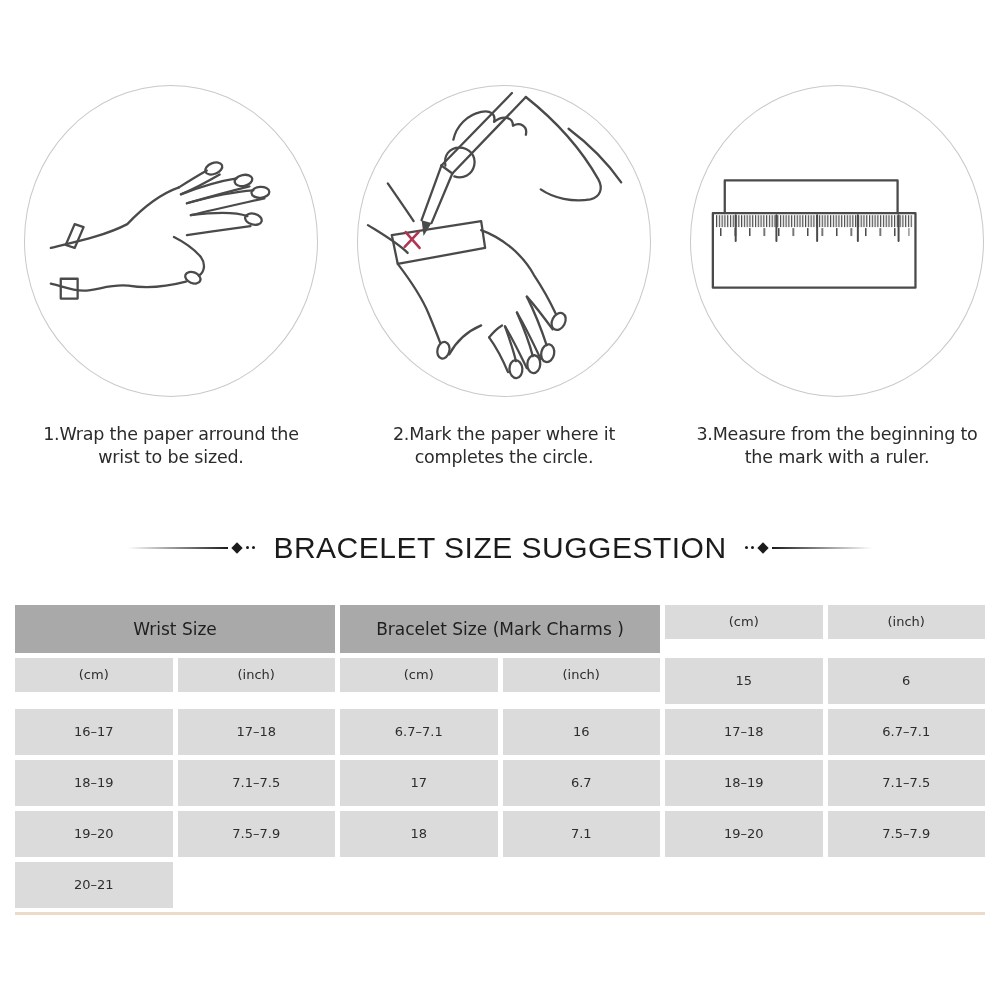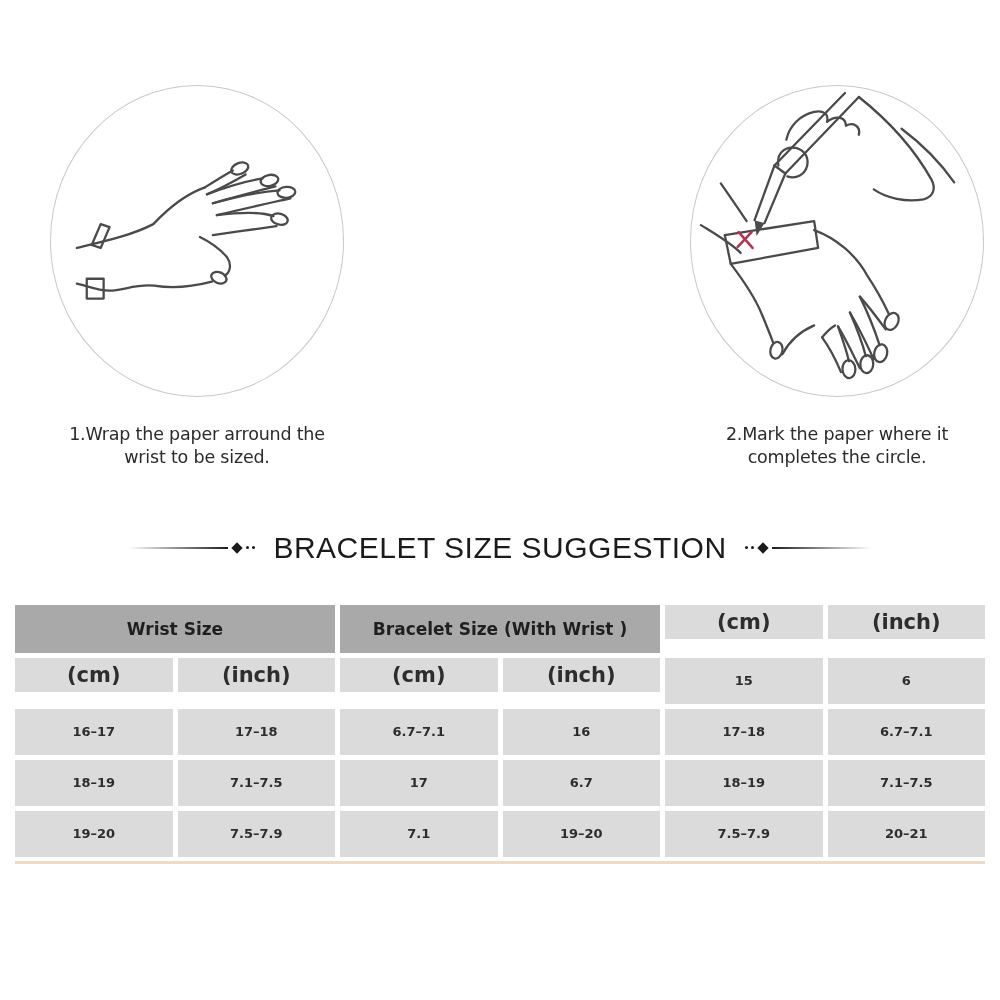--- a/index.html
+++ b/index.html
@@ -1,20 +1,20 @@
 <!DOCTYPE html>
 <html style="--page-bg: #ffffff; --ink: #4a4a4a; --circle-border: #c9c9c9; --mark-red: #b23651; --caption-text: #2b2b2b; --title-text: #1b1b1b; --group-header-bg: #a9a9a9; --cell-bg: #dbdbdb; --table-text: #2d2d2d; --bottom-line: #eddbca;"><head>
 <meta charset="utf-8">
 <style>
   * { box-sizing: border-box; margin: 0; padding: 0; }
   html, body { width: 1000px; height: 1000px; background: var(--page-bg, #fff); overflow: hidden; }
   body { font-family: "DejaVu Sans", sans-serif; }
 
   
-  .steps { display: flex; justify-content: space-between; padding: 85px 16px 0 50px; }
+  .steps { display: flex; justify-content: space-between; padding: 85px 16px 0 24px; }
   .step { width: 294px; display: flex; flex-direction: column; align-items: center; }
   .circle { width: 294px; height: 312px; border: 1.5px solid var(--circle-border, #c9c9c9);
             border-radius: 50%; overflow: hidden; background: #fff; }
   .circle svg { width: 100%; height: 100%; display: block; }
   .ink { stroke: var(--ink, #4a4a4a); stroke-width: 2.3; fill: none;
          stroke-linecap: round; stroke-linejoin: round; }
   .ink-thin { stroke: var(--ink, #4a4a4a); stroke-width: 2; fill: none; stroke-linecap: round; }
   .nib { fill: var(--ink, #4a4a4a); stroke: none; }
   .red { stroke: var(--mark-red, #b23651); stroke-width: 2.6; fill: none; stroke-linecap: round; }
   .caption { margin-top: 26px; text-align: center; white-space: pre-line;
@@ -31,24 +31,24 @@
   .ornament.right .orn-line { background: linear-gradient(to left, rgba(0,0,0,0), #1b1b1b); }
   .orn-diamond { width: 8px; height: 8px; background: #1b1b1b; transform: rotate(45deg); }
   .orn-dots { width: 3px; height: 3px; border-radius: 50%; background: #1b1b1b; }
   .ornament.left .orn-dots { box-shadow: 6px 0 0 0 #1b1b1b; margin-right: 6px; }
   .ornament.right .orn-dots { box-shadow: -6px 0 0 0 #1b1b1b; margin-left: 6px; }
 
   
   .size-table { margin: 40px 15px 0 15px; display: grid;
                 grid-template-columns: repeat(6, 1fr); gap: 5px; }
   .cell { display: flex; align-items: center; justify-content: center;
-          background: var(--cell-bg, #dbdbdb); color: var(--table-text, #2d2d2d); font-weight: bold; }
+          background: var(--cell-bg, #dbdbdb); color: var(--table-text, #2d2d2d); }
   .cell.gh { grid-column: span 2; height: 48px; background: var(--group-header-bg, #a9a9a9);
              color: #1f1f1f; font-size: 17px; }
-  .cell.uh { height: 34px; font-size: 21px; }
+  .cell.uh { height: 34px; font-size: 13px; }
   .cell.dd { height: 46px; font-size: 13px; }
   .bottom-line { margin: 4px 15px 0 15px; height: 3px; background: var(--bottom-line, #eddbca); }
 </style>
 </head>
 <body>
 
 <div>
 
   <div class="steps">
 
@@ -115,40 +115,61 @@
             <path d="M212 43 C232 58 251 77 265 97"></path>
           </g>
           <path class="nib" d="M64 135 L74 138 L66 151 Z"></path>
           <path class="red" d="M48 147 L62 163 M61 147 L47 162"></path>
         </svg>
       </div>
       <div class="caption">2.Mark the paper where it
 completes the circle.</div>
     </div>
 
+    <div class="step">
+      <div class="circle">
+        <svg viewBox="0 0 294 312">
+          <defs>
+            <pattern id="p-fine" width="2.8" height="13" patternUnits="userSpaceOnUse">
+              <rect width="1.2" height="13" fill="#4a4a4a"></rect>
+            </pattern>
+            <pattern id="p-med" width="14.6" height="9" patternUnits="userSpaceOnUse">
+              <rect width="1.5" height="9" fill="#4a4a4a"></rect>
+            </pattern>
+          </defs>
+          <path class="ink" d="M34 128 L34 95 L208 95 L208 128"></path>
+          <rect class="ink" x="22" y="128" width="204" height="75"></rect>
+          <rect x="25" y="130" width="198" height="12" fill="url(#p-fine)"></rect>
+          <rect x="28" y="143" width="192" height="8" fill="url(#p-med)"></rect>
+          <path class="ink-thin" d="M45 130 L45 156 M86 130 L86 156 M127 130 L127 156 M168 130 L168 156 M209 130 L209 156"></path>
+        </svg>
+      </div>
+      <div class="caption">3.Measure from the beginning to
+the mark with a ruler.</div>
+    </div>
 
   </div>
 
   <div class="title-row">
     <div class="ornament left">
       <span class="orn-line"></span>
       <span class="orn-diamond"></span>
       <span class="orn-dots"></span>
     </div>
     <h1 class="title">BRACELET SIZE SUGGESTION</h1>
     <div class="ornament right">
       <span class="orn-dots"></span>
       <span class="orn-diamond"></span>
       <span class="orn-line"></span>
     </div>
   </div>
 
   <div class="size-table">
     <div class="cell gh">Wrist Size</div>
-    <div class="cell gh">Bracelet Size (With Wrist )</div>
+    <div class="cell gh">Bracelet Size (Mark Charms )</div>
 
     <div class="cell uh">(cm)</div>
     <div class="cell uh">(inch)</div>
     <div class="cell uh">(cm)</div>
     <div class="cell uh">(inch)</div>
     <div class="cell uh">(cm)</div>
     <div class="cell uh">(inch)</div>
 
     <div class="cell dd">15</div>
     <div class="cell dd">6</div>
@@ -162,20 +183,21 @@
     <div class="cell dd">18–19</div>
     <div class="cell dd">7.1–7.5</div>
 
     <div class="cell dd">17</div>
     <div class="cell dd">6.7</div>
     <div class="cell dd">18–19</div>
     <div class="cell dd">7.1–7.5</div>
     <div class="cell dd">19–20</div>
     <div class="cell dd">7.5–7.9</div>
 
+    <div class="cell dd">18</div>
     <div class="cell dd">7.1</div>
     <div class="cell dd">19–20</div>
     <div class="cell dd">7.5–7.9</div>
     <div class="cell dd">20–21</div>
   </div>
 
   <div class="bottom-line"></div>
 
 </div>
 

